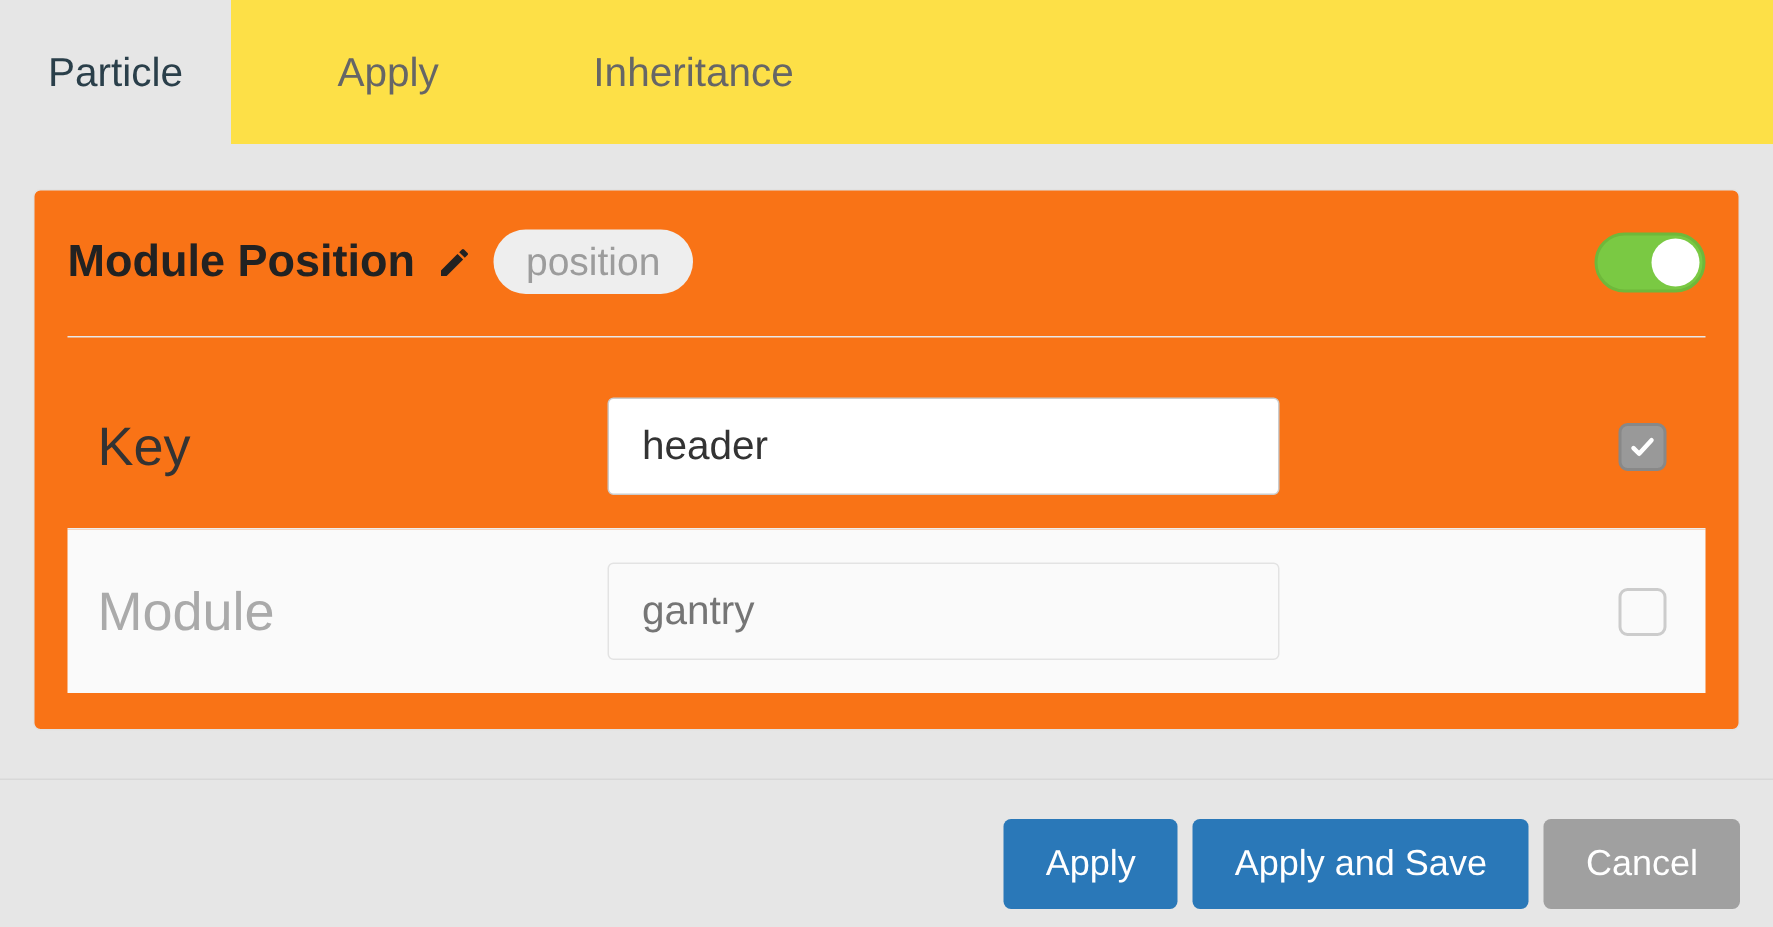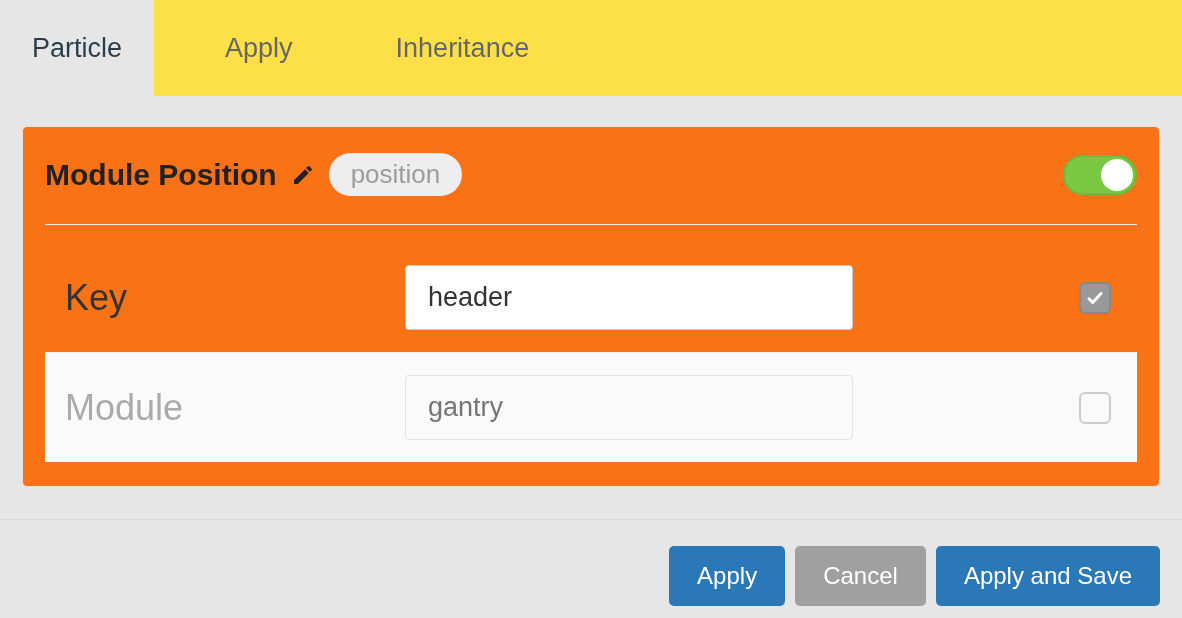--- a/index.html
+++ b/index.html
@@ -204,15 +204,15 @@
         <div class="row-check">
           <span class="checkbox"></span>
         </div>
       </div>
     </div>
   </div>
 </div>
 
 <div class="footer">
   <button class="btn btn-primary">Apply</button>
+  <button class="btn btn-primary">Apply and Save</button>
   <button class="btn btn-secondary">Cancel</button>
-  <button class="btn btn-primary">Apply and Save</button>
 </div>
 
 </body></html>

